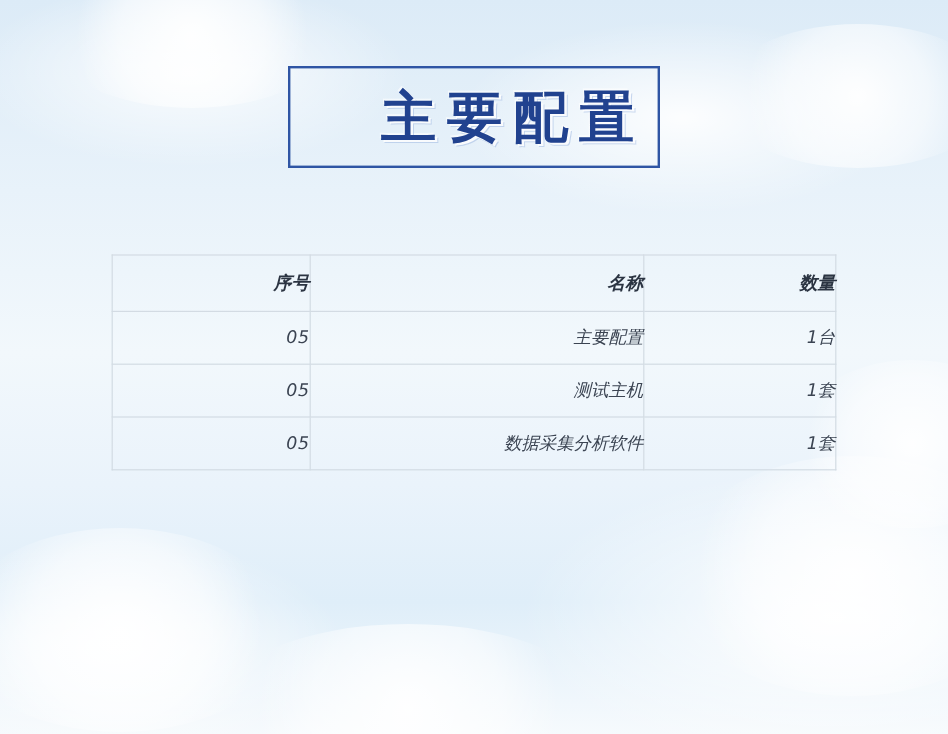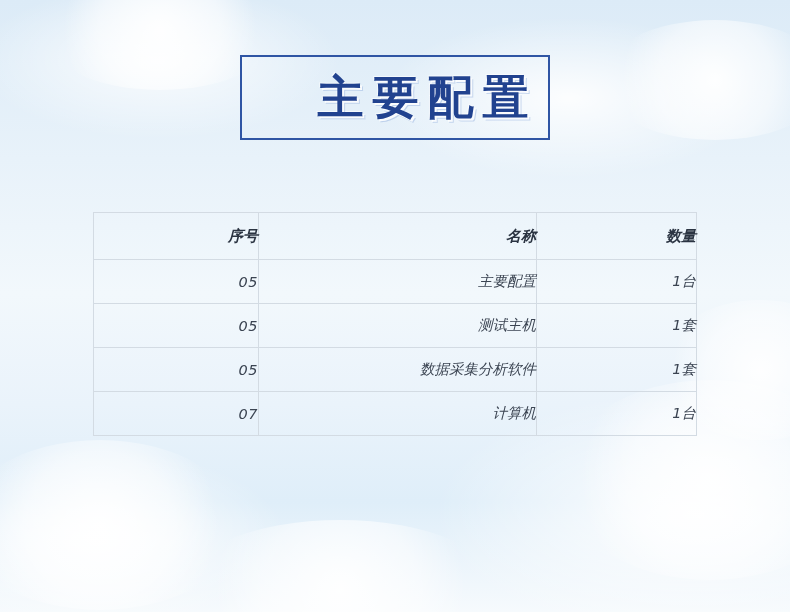--- a/index.html
+++ b/index.html
@@ -142,21 +142,16 @@
         <tr>
           <td class="num-cell">05</td>
           <td>测试主机</td>
           <td>1套</td>
         </tr>
         <tr>
           <td class="num-cell">05</td>
           <td>数据采集分析软件</td>
           <td>1套</td>
         </tr>
-        <tr>
-          <td class="num-cell">07</td>
-          <td>计算机</td>
-          <td>1台</td>
-        </tr>
       </tbody>
     </table>
   </div>
 </div>
 
 </body></html>

